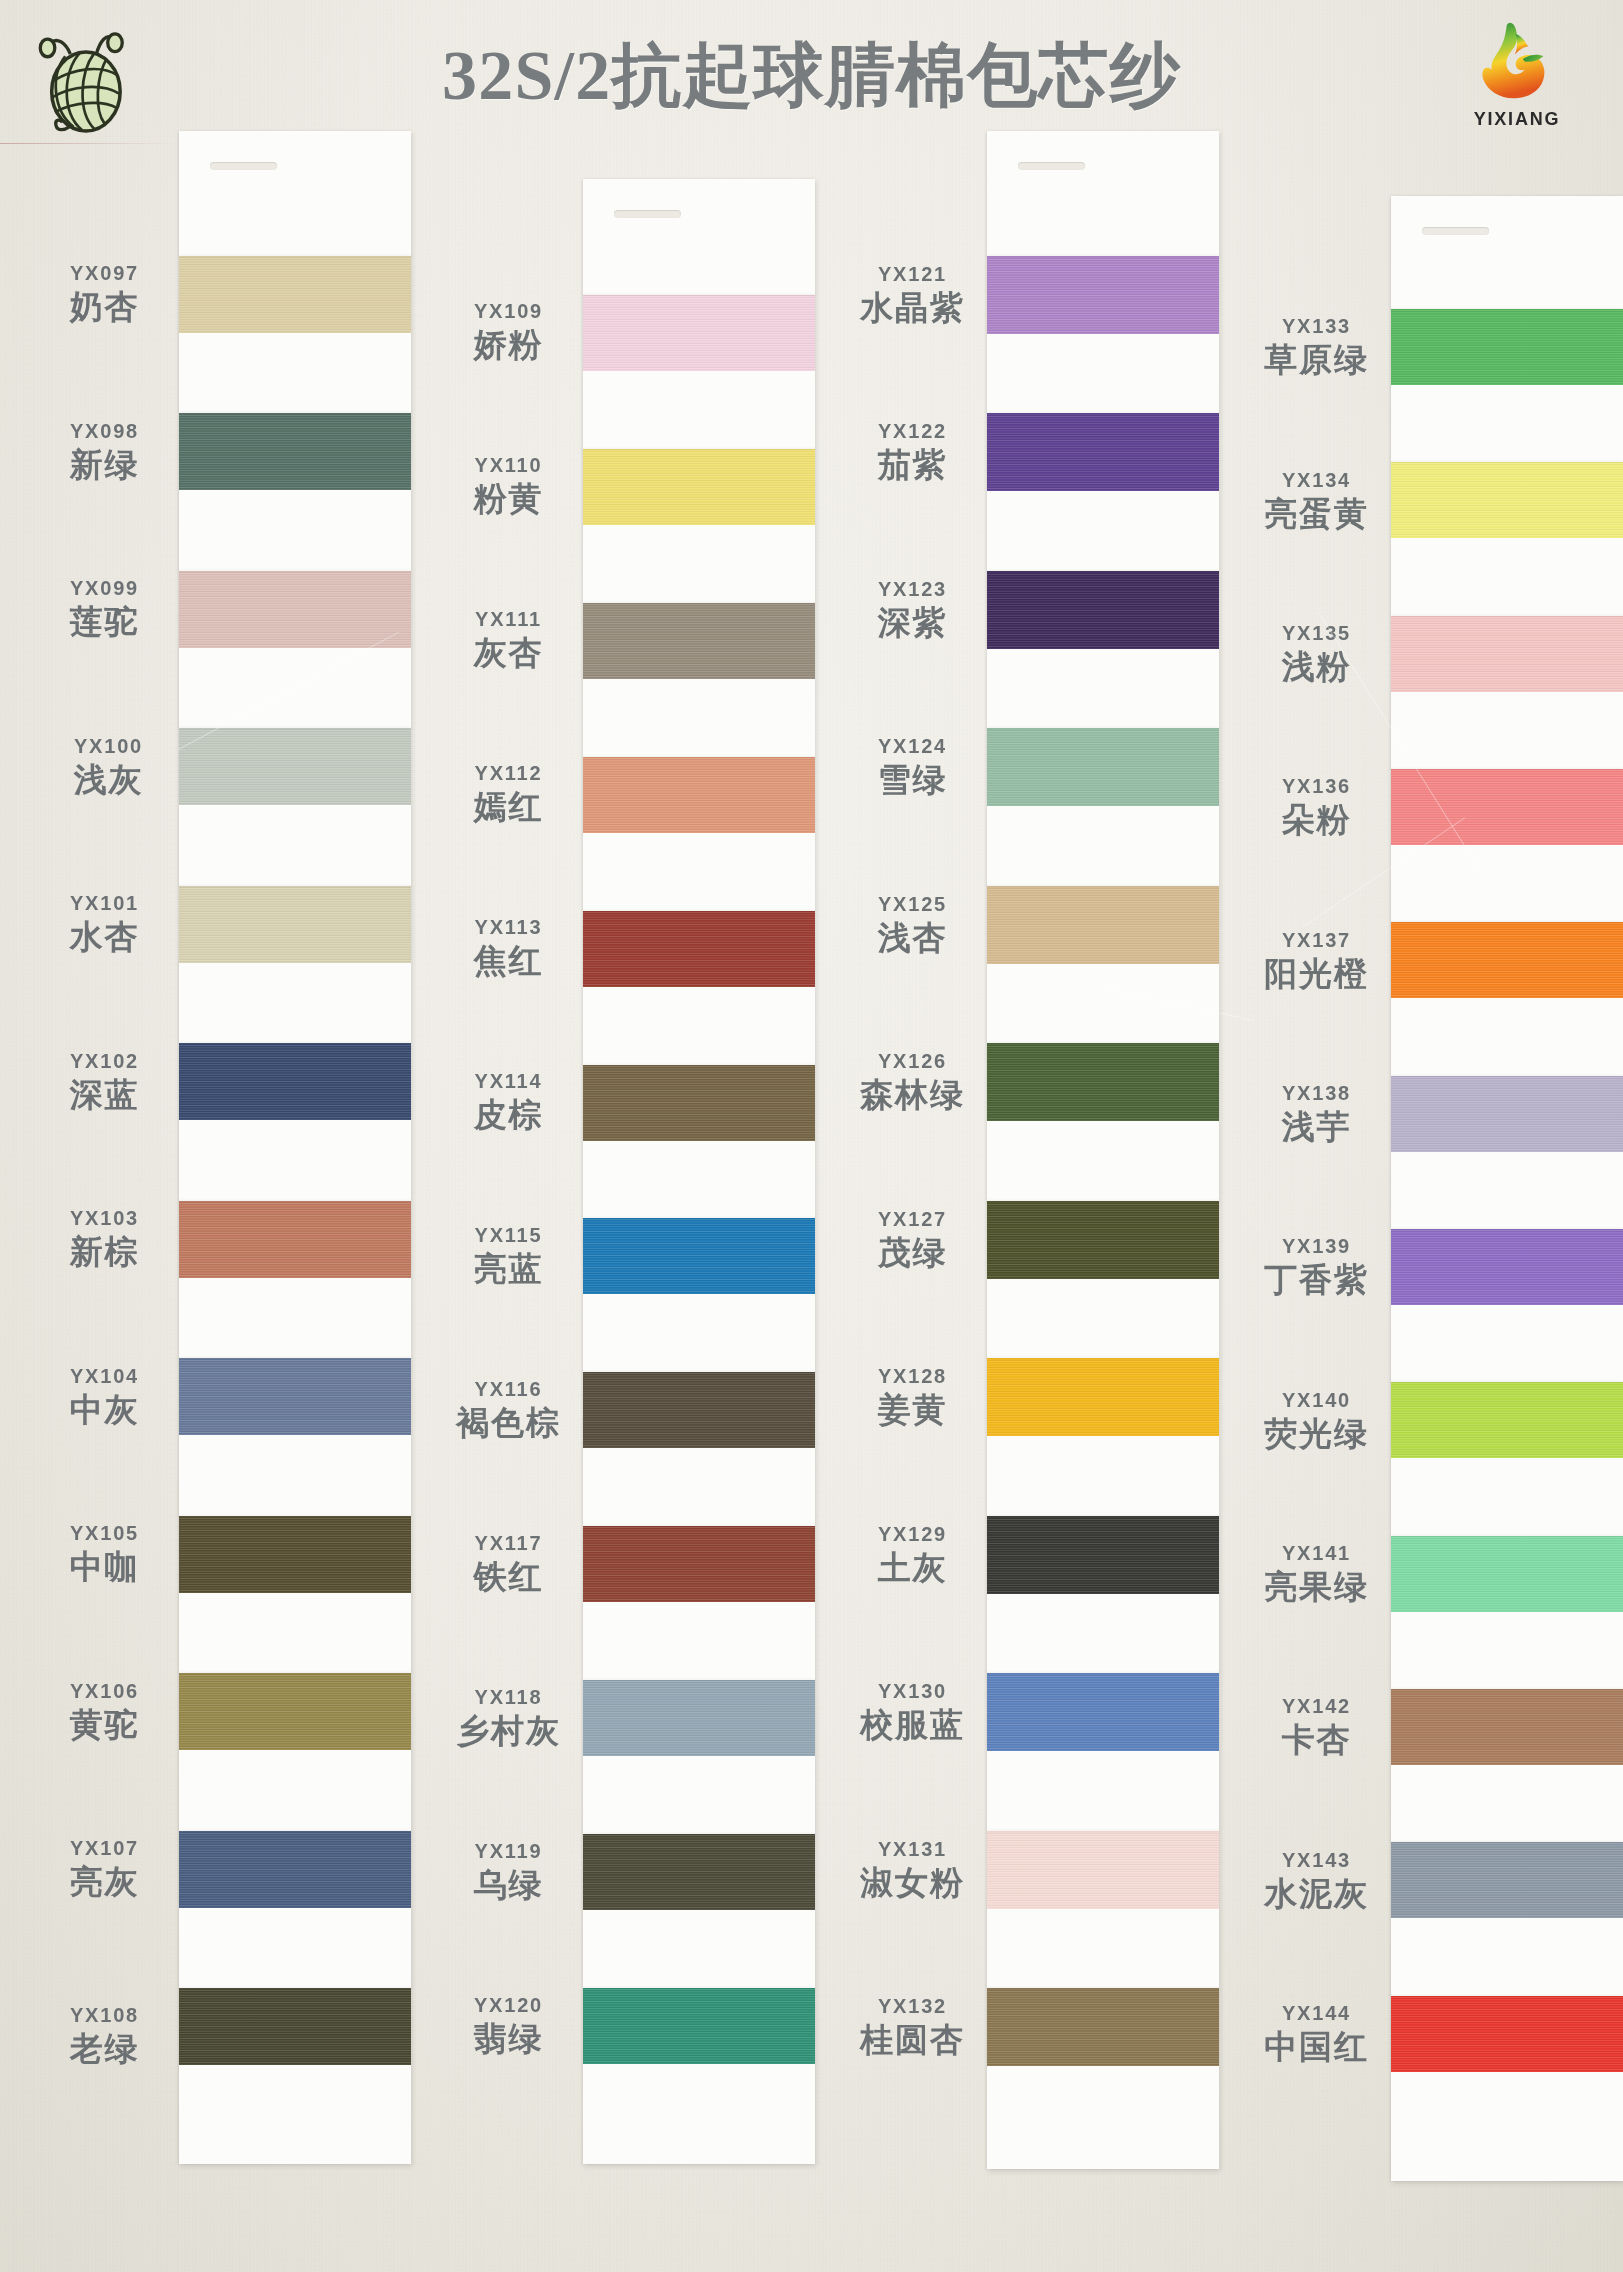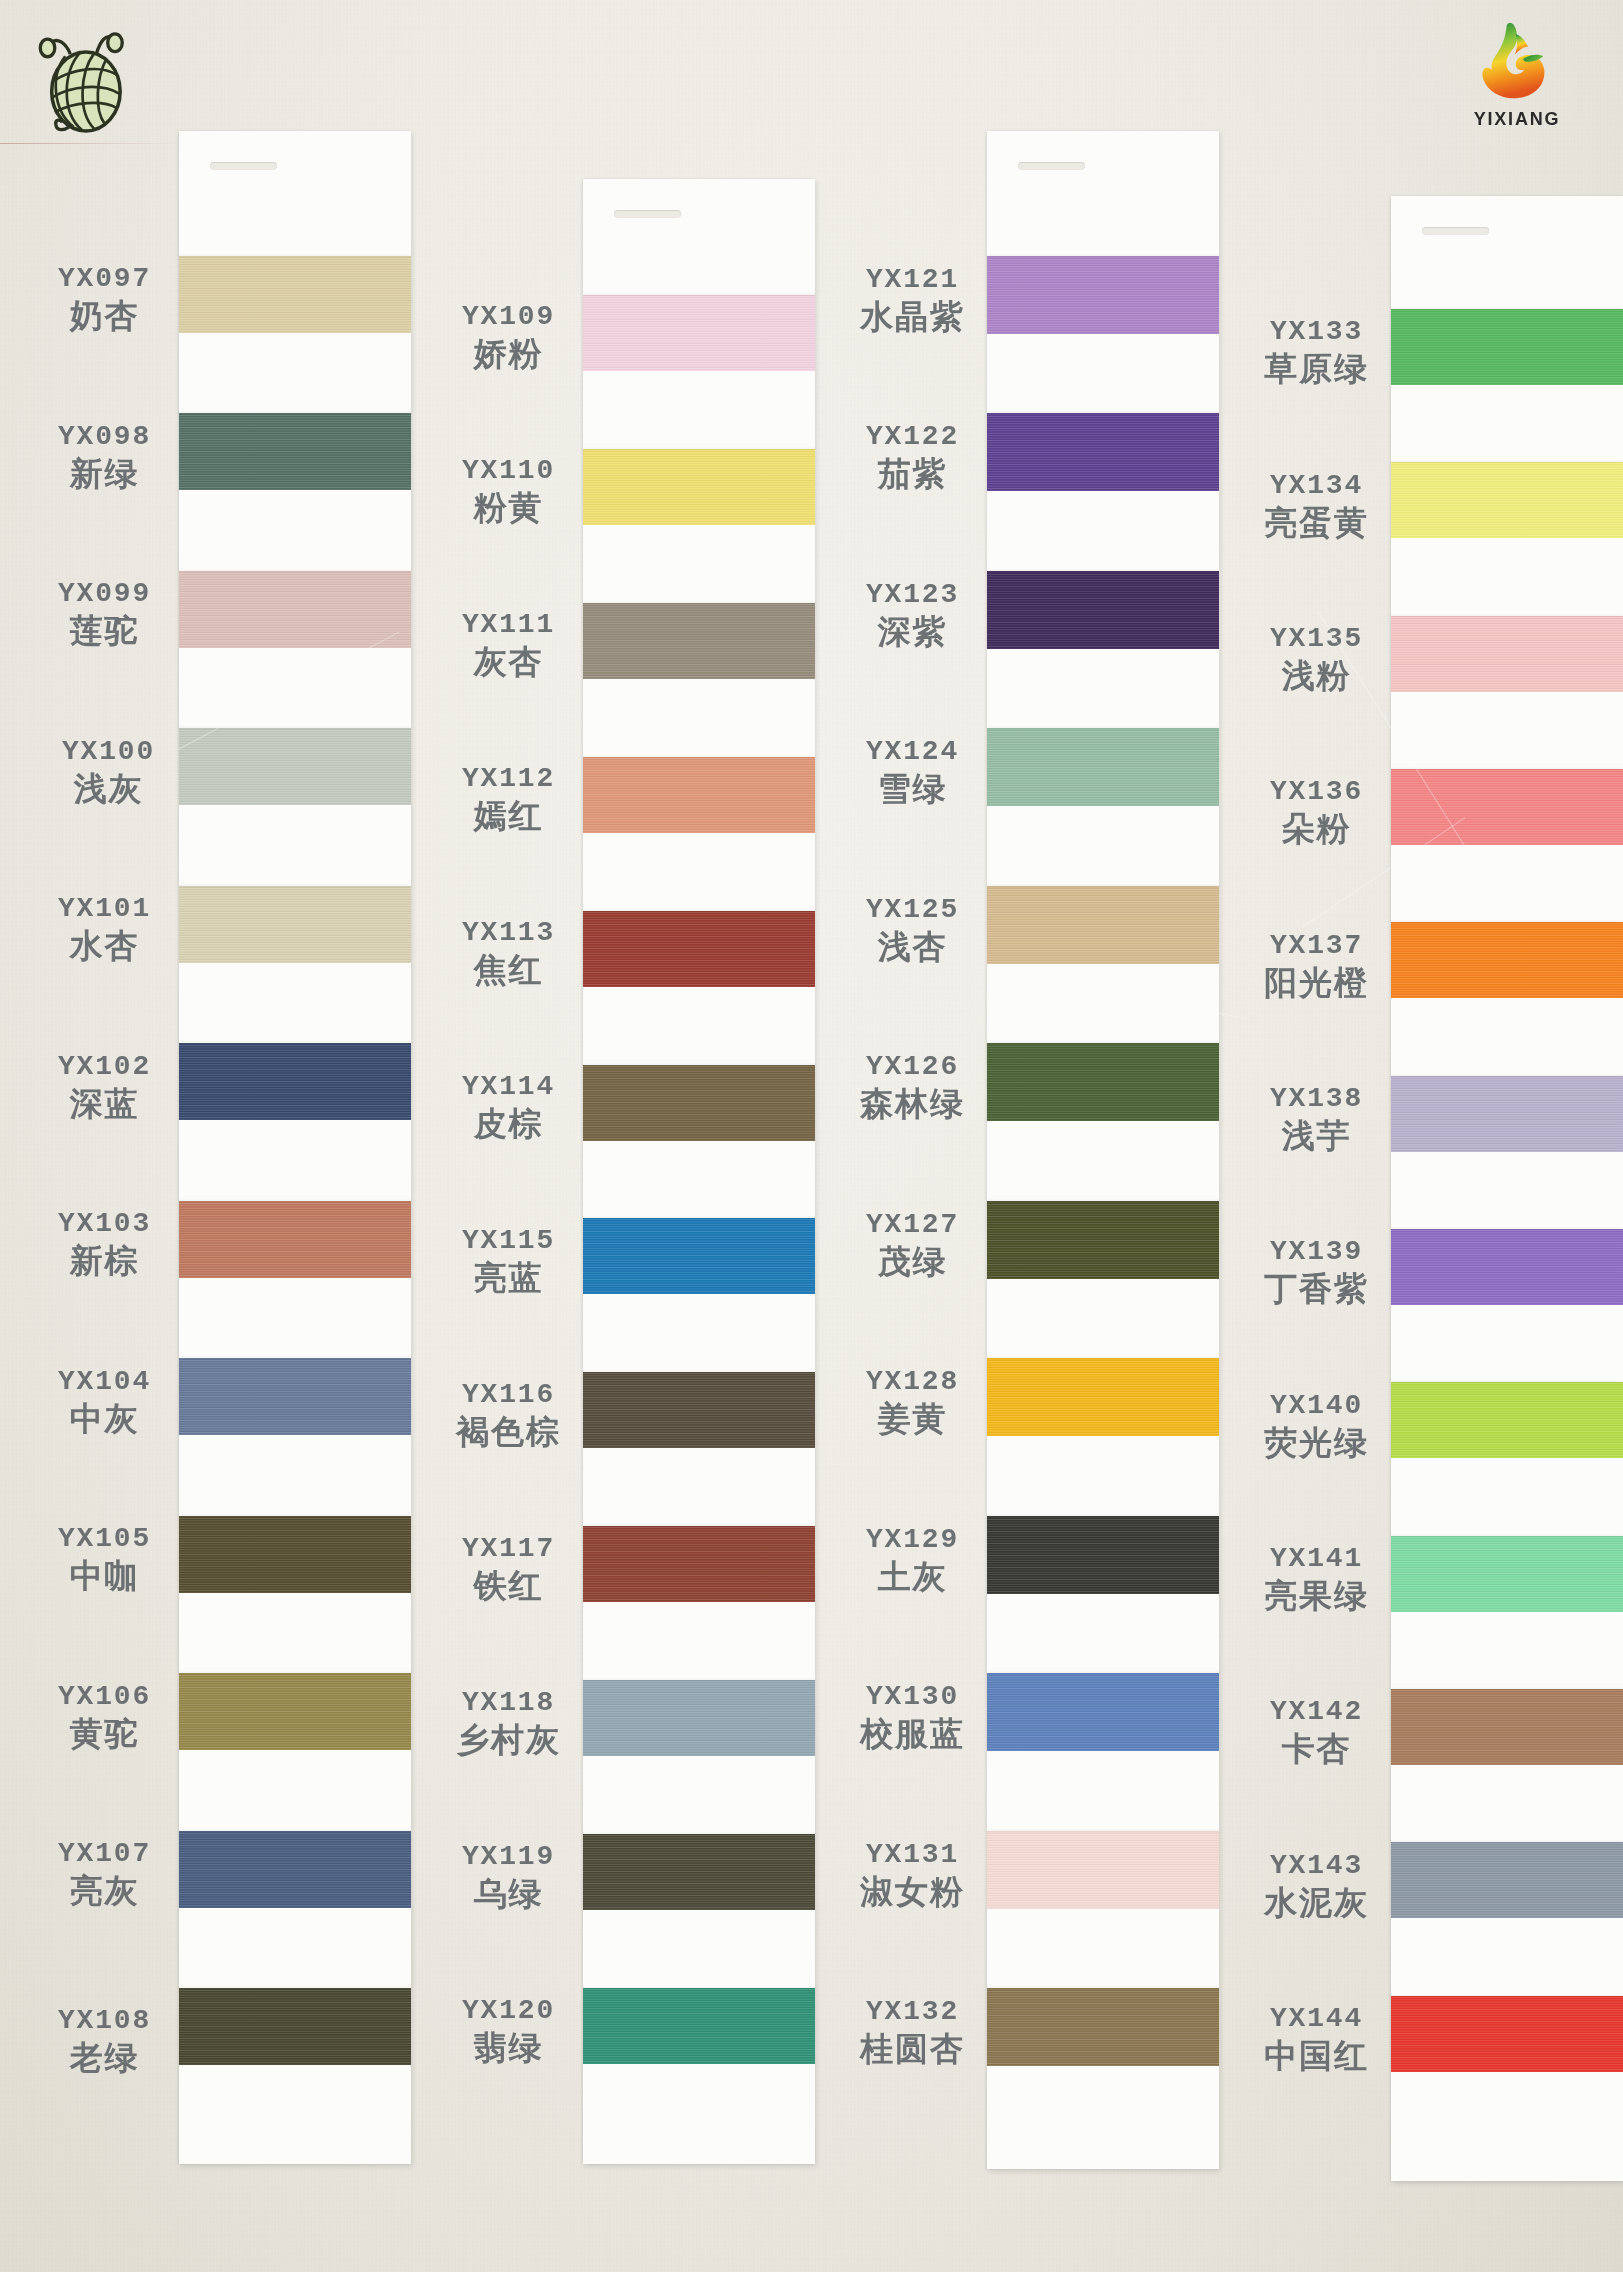--- a/index.html
+++ b/index.html
@@ -91,22 +91,22 @@
     content:"";position:absolute;left:0;right:0;top:-1.2px;height:2.4px;
     background:rgba(0,0,0,.05);filter:blur(1.2px);
   }
   .lbl{
     position:absolute;width:143px;text-align:center;
     color:#63686c;
     line-height:1.18;
   }
   .lbl .code{
     display:block;
-    font-family:Liberation Mono, monospace;
-    font-size:28px;letter-spacing:1.8px;font-weight:600;
+    font-family:Liberation Sans, sans-serif;
+    font-size:20px;letter-spacing:1.8px;font-weight:600;
     opacity:.93;
   }
   .lbl .cn{
     display:block;
     font-family:"Liberation Serif", serif;
     font-size:33px;letter-spacing:1.8px;font-weight:600;
     margin-top:2.4px;opacity:.93;
   }
   .scratch{position:absolute;background:rgba(255,255,255,.75);transform-origin:0 0;}
 </style>
@@ -128,20 +128,21 @@
       <path d="M15 72 C34 60 64 58 80 68" fill="none" stroke="#2d3321" stroke-width="2.6"></path>
       <path d="M18 86 C36 76 64 74 78 82" fill="none" stroke="#2d3321" stroke-width="2.6"></path>
       <path d="M33 30 C28 18 20 14 14 19" fill="none" stroke="#2d3321" stroke-width="3.2"></path>
       <ellipse cx="11" cy="24" rx="7" ry="8.5" fill="#d7e4bc" stroke="#2d3321" stroke-width="3.2"></ellipse>
       <path d="M58 30 C62 16 68 11 73 14" fill="none" stroke="#2d3321" stroke-width="3.2"></path>
       <ellipse cx="76" cy="19" rx="7" ry="8.5" fill="#d7e4bc" stroke="#2d3321" stroke-width="3.2"></ellipse>
       <path d="M32 100 C26 104 20 104 19 98 C18 93 24 92 25 96" fill="none" stroke="#2d3321" stroke-width="3.2"></path>
     </svg>
   </div>
 
+  <div class="title">32S/2抗起球腈棉包芯纱</div>
 
   <div class="brand">
     <svg class="brand-mark" viewBox="0 0 100 100">
       <defs>
         <linearGradient id="g1" x1="0" y1="0" x2="0.2" y2="1">
           <stop offset="0%" stop-color="#1f8a3b"></stop>
           <stop offset="30%" stop-color="#8cc63e"></stop>
           <stop offset="55%" stop-color="#f6d32c"></stop>
           <stop offset="80%" stop-color="#f08a1d"></stop>
           <stop offset="100%" stop-color="#e2541d"></stop>

